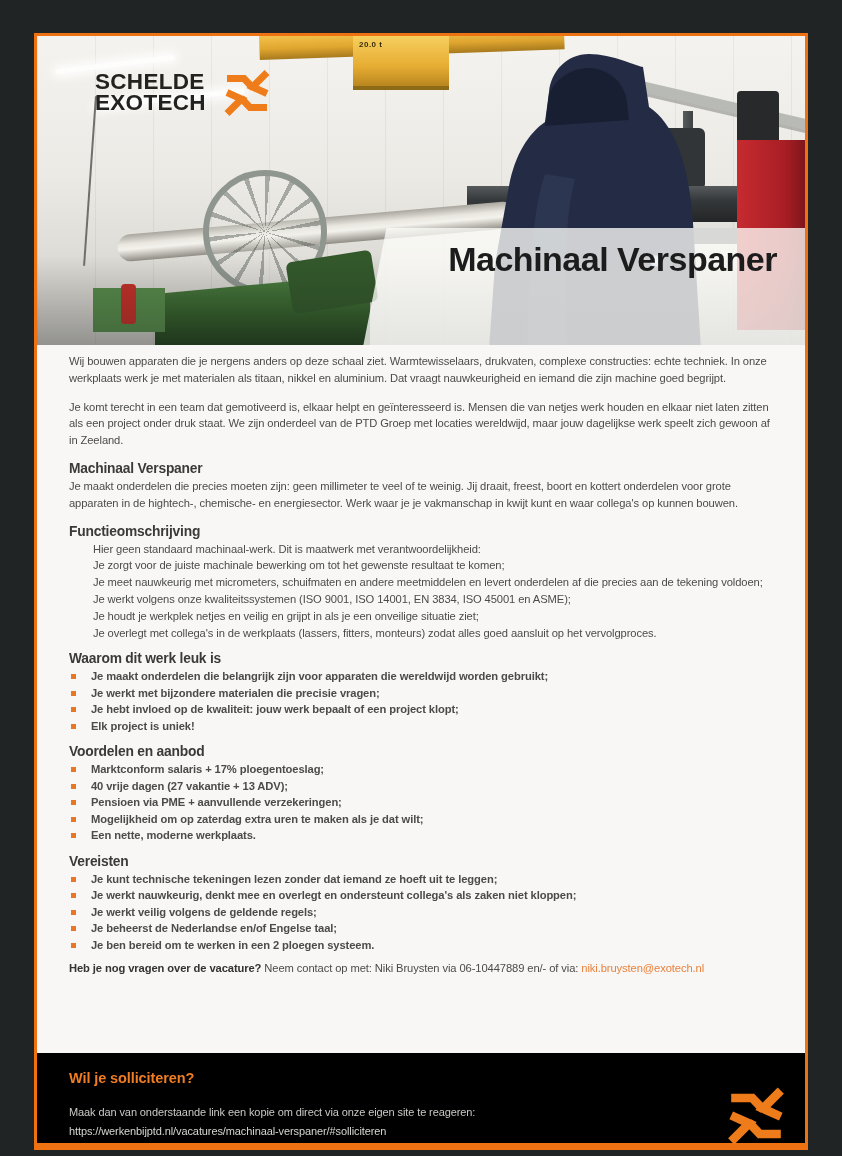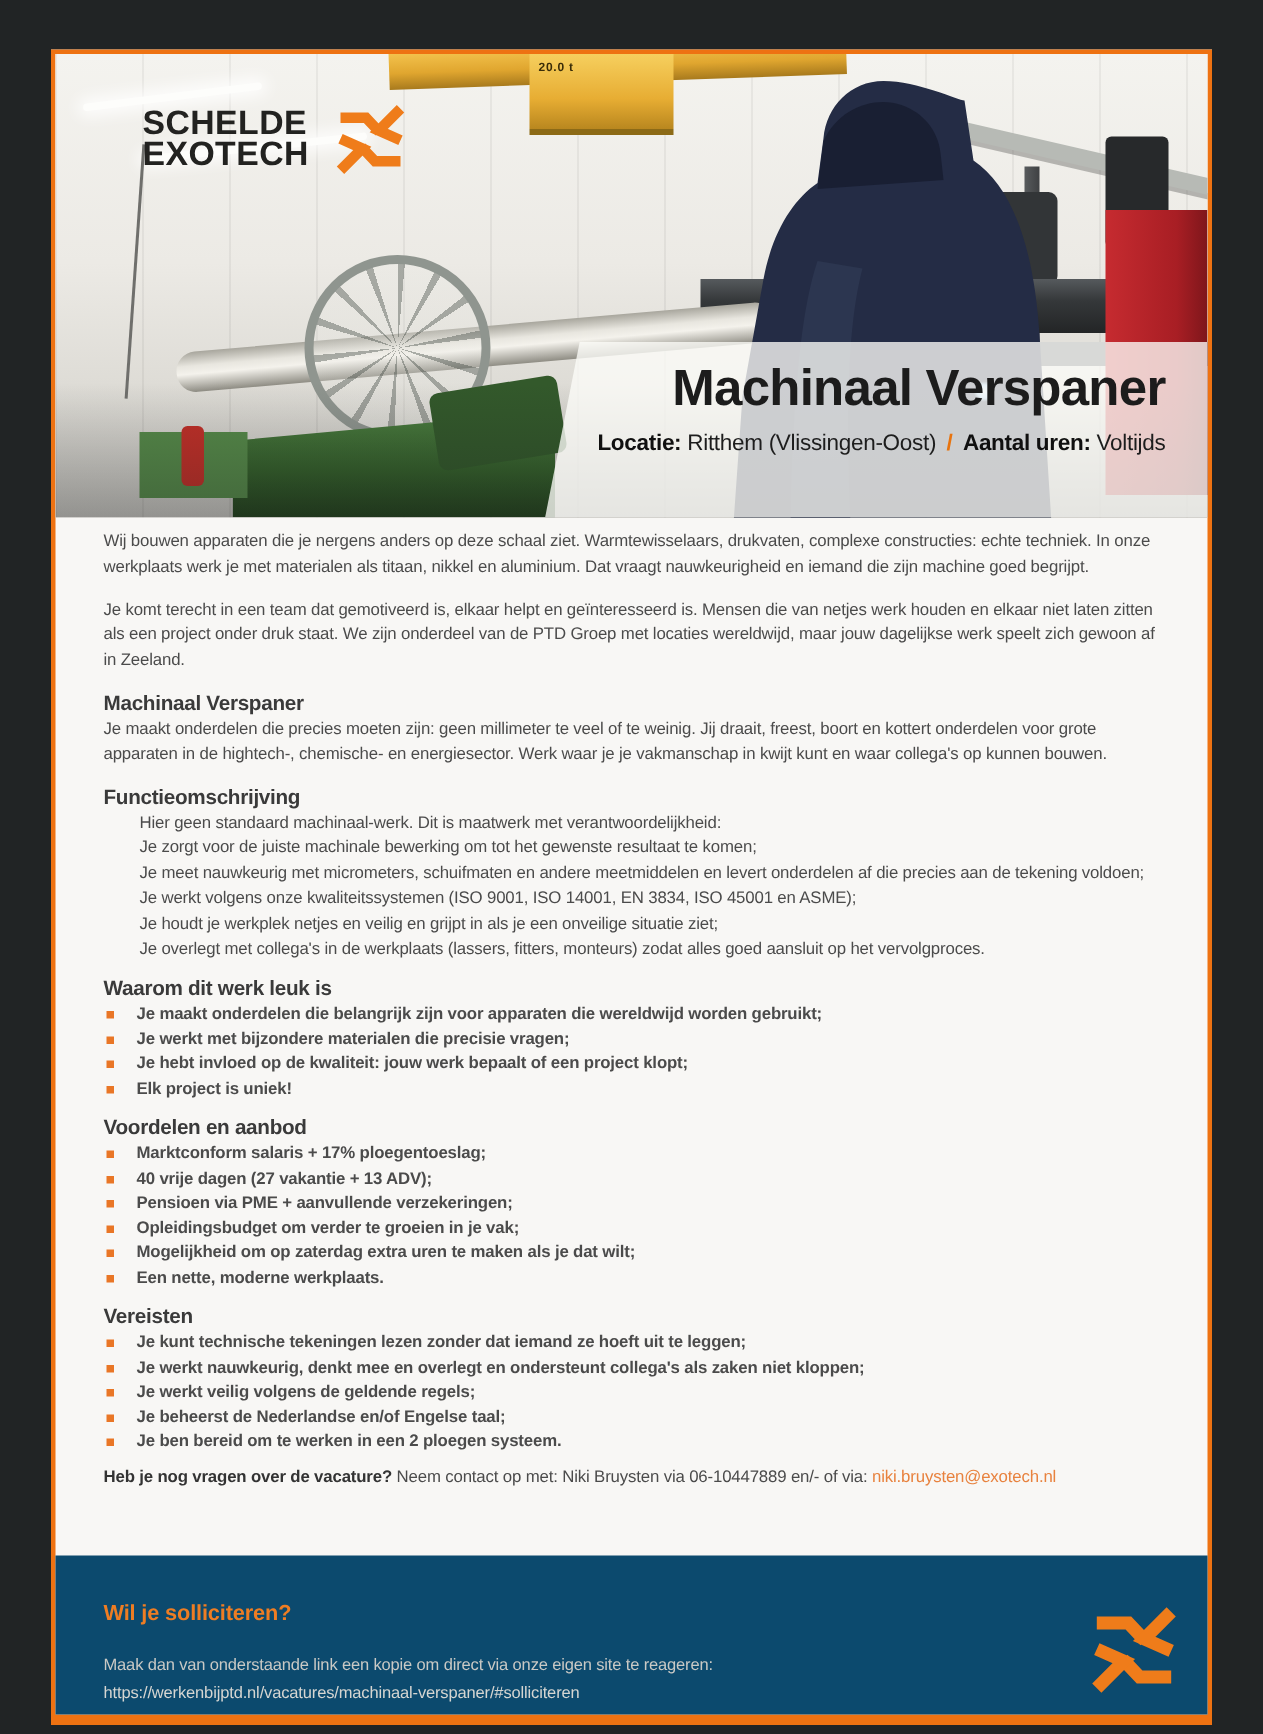--- a/index.html
+++ b/index.html
@@ -87,22 +87,22 @@
   .content p.line{margin:0;font-size:11.2px;line-height:16.8px;letter-spacing:-.1px;padding-left:24px;}
   .content h2{margin:10px 0 2px;font-size:13.8px;line-height:15px;color:#3a3a3a;letter-spacing:-.2px;}
   ul.bullets{list-style:none;margin:2px 0;padding:0;}
   ul.bullets li{display:flex;align-items:flex-start;font-size:11.2px;line-height:16.5px;letter-spacing:-.1px;font-weight:bold;}
   ul.bullets .sq{flex:none;width:5px;height:5px;background:#E97626;margin:6px 15px 0 2px;}
   .contact{margin:7px 0 0;font-size:11.2px;line-height:16.8px;letter-spacing:-.1px;}
   .contact b{color:#333;}
   .contact a{color:#E8823E;text-decoration:none;cursor:pointer;}
 
   
-  .footer{flex:none;height:106px;background:#0c4a6e;position:relative;
-    padding:31px 32px 0;box-sizing:border-box;}
+  .footer{flex:none;height:90px;background:#000000;position:relative;
+    padding:17px 32px 0;box-sizing:border-box;}
   .footer h3{margin:0 0 20px;font-size:14.5px;color:#EE7D23;letter-spacing:-.1px;}
   .footer .fline{margin:0 0 7px;font-size:11px;color:#C9C9C5;letter-spacing:-.1px;}
   .footer .furl{margin:0;font-size:11px;color:#D6D6D2;letter-spacing:-.1px;cursor:pointer;}
   .footer-logo{position:absolute;right:18px;top:32px;width:62px;height:62px;}
 </style>
 </head>
 <body>
 
 <div class="card">
 
@@ -133,27 +133,20 @@
     <svg class="worker" viewBox="0 0 220 295">
       <path fill="#242c45" d="M104 0c-22 0-38 17-40 38l-4 30c-16 11-30 32-36 64l-14 78-6 85h212l-8-126c-4-62-20-100-44-116l-6-40C154 13 127 0 104 0z"></path>
       <path fill="#191f33" d="M64 40c10-22 34-30 52-24 14 5 24 16 26 32l2 18-84 6 4-32z"></path>
       <path fill="#2c3650" d="M60 120c-10 30-16 80-18 175h40c-4-90 0-140 8-170l-30-5z"></path>
     </svg>
     <div class="weld-spark"></div>
     <div class="photo-shade"></div>
 
     <div class="hero-band">
       <h1 class="hero-title">Machinaal Verspaner</h1>
-      <div class="hero-meta">
-        <b>Locatie:</b>
-        <span>Ritthem (Vlissingen-Oost)</span>
-        <span class="slash">/</span>
-        <b>Aantal uren:</b>
-        <span>Voltijds</span>
-      </div>
     </div>
 
     <div class="logo">
       <div class="logo-text">
         <span>SCHELDE</span>
         <span>EXOTECH</span>
       </div>
       <svg class="logo-mark" viewBox="0 0 100 100">
         <g stroke="#EF7C1A" stroke-width="14" fill="none">
           <path d="M10 21 H44 L62 40"></path>
@@ -211,24 +204,20 @@
       <li>
           <span class="sq"></span>
           <span>40 vrije dagen (27 vakantie + 13 ADV);</span>
         </li>
       <li>
           <span class="sq"></span>
           <span>Pensioen via PME + aanvullende verzekeringen;</span>
         </li>
       <li>
           <span class="sq"></span>
-          <span>Opleidingsbudget om verder te groeien in je vak;</span>
-        </li>
-      <li>
-          <span class="sq"></span>
           <span>Mogelijkheid om op zaterdag extra uren te maken als je dat wilt;</span>
         </li>
       <li>
           <span class="sq"></span>
           <span>Een nette, moderne werkplaats.</span>
         </li>
     </ul>
 
     <h2>Vereisten</h2>
     <ul class="bullets">

